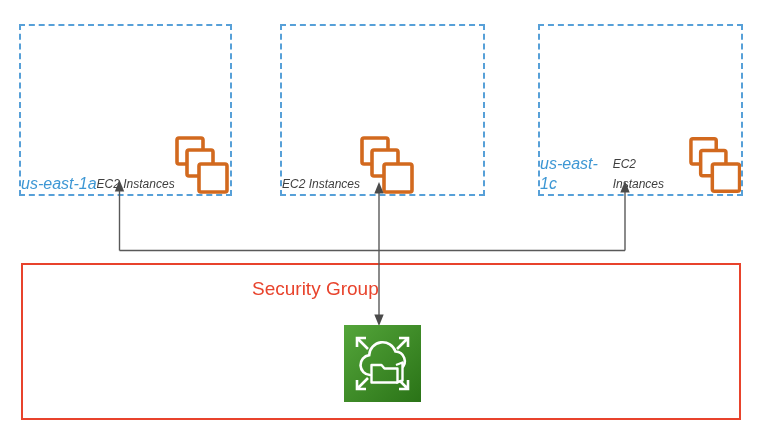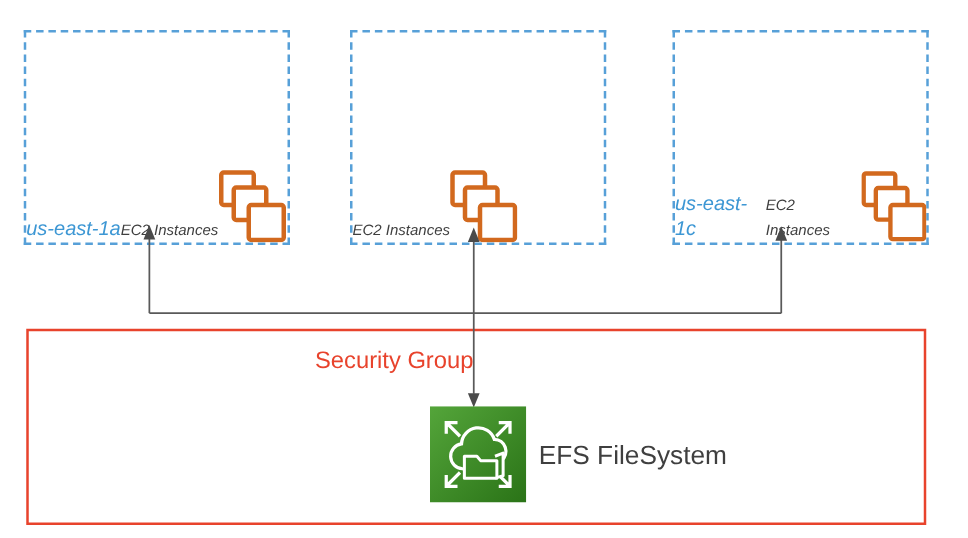--- a/index.html
+++ b/index.html
@@ -149,15 +149,14 @@
       <path d="M24,53 L13,64 M13,55 V64 H22"></path>
       <path d="M53,53 L64,64 M64,55 V64 H55"></path>
     </g>
     <g>
       <path d="M26,50 a10,10 0 0 1 -0.8,-19.9 a13.5,13.5 0 0 1 26.3,-3.6 a9.5,9.5 0 0 1 5.8,16.8" fill="none" stroke="#ffffff" stroke-width="2.6" stroke-linecap="round"></path>
       <path d="M52,40 l6.5,-2.5 v18 l-6.5,2" fill="url(#efsGrad)" stroke="#ffffff" stroke-width="2.4" stroke-linejoin="round"></path>
       <path d="M27.5,57.5 v-17.5 h10 l3,3.5 h13 v14 z" fill="url(#efsGrad)" stroke="#ffffff" stroke-width="2.4" stroke-linejoin="round"></path>
     </g>
   </svg>
 
-  <div class="efs-label">EFS FileSystem</div>
 
 </div>
 
 </body></html>

